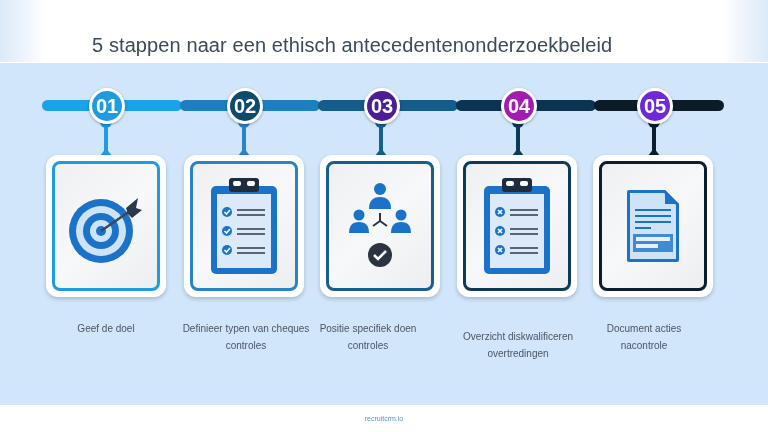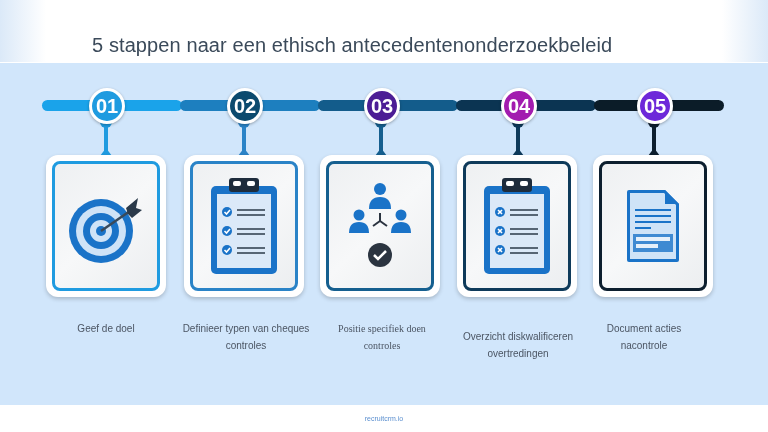--- a/index.html
+++ b/index.html
@@ -152,18 +152,18 @@
         </g>
       <rect x="8" y="46" width="40" height="18" fill="#1a73c8" opacity="0.8"></rect>
       <rect x="11" y="49" width="34" height="4" fill="#e6f0fa"></rect>
         <rect x="11" y="56" width="22" height="4" fill="#e6f0fa"></rect>
     </svg>
   </div>
 </div>
 
 <div class="label" style="left:41px;width:130px;padding:0 22px;box-sizing:border-box;">Geef de doel</div>
 <div class="label" style="left:182px;width:128px;">Definieer typen van cheques controles</div>
-<div class="label" style="left:324px;width:116px;font-family:Liberation Serif, serif;">Positie specifiek doen controles</div>
+<div class="label" style="left:310px;width:116px;">Positie specifiek doen controles</div>
 <div class="label" style="left:459px;width:118px;margin-top:8px;">Overzicht diskwalificeren overtredingen</div>
 <div class="label" style="left:604px;width:80px;">Document acties nacontrole</div>
 
 <div class="footer"></div>
 <div class="footer-text">recruitcrm.io</div>
 
 </body></html>

